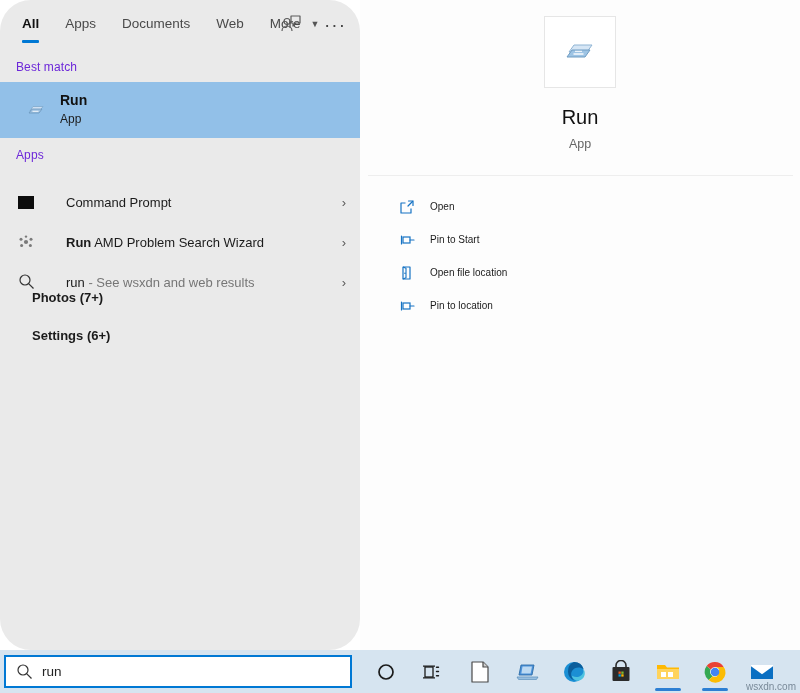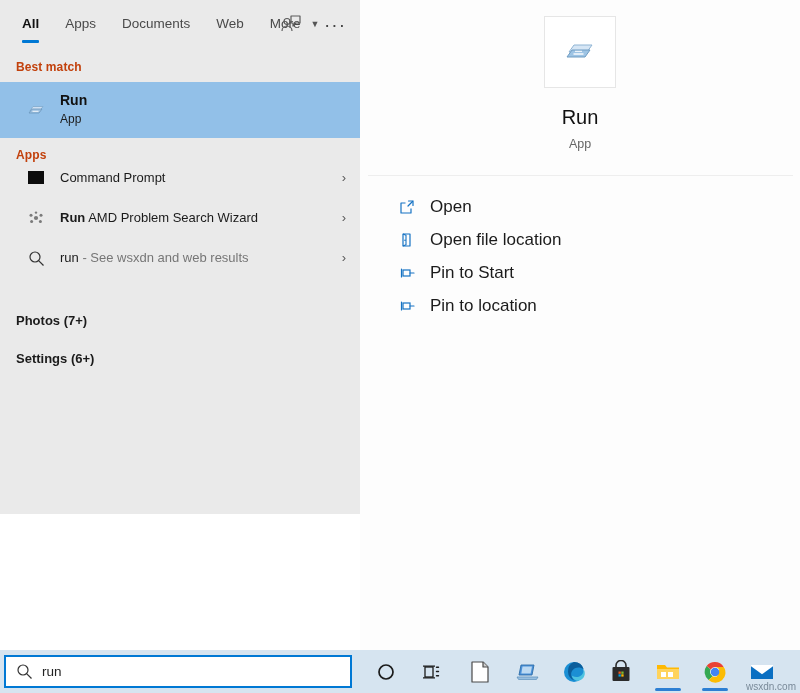--- a/index.html
+++ b/index.html
@@ -9,22 +9,22 @@
     background: #ffffff;
     overflow: hidden;
   }
   #app { position: relative; width: 800px; height: 693px; }
 
   
   .flyout { position: absolute; left: 0; top: 0; width: 800px; height: 650px; display: flex; }
 
   
   .left-panel {
-    width: 360px; height: 514px; background: #eaeaea;
-    position: relative; flex: none;
+    width: 360px; height: 650px; background: #eaeaea;
+    position: relative; flex: none; border-radius: 31px;
   }
   .tabbar {
     height: 50px; display: flex; align-items: flex-start;
     padding: 14px 0 0 16px; position: relative;
   }
   .tab {
     position: relative; font-size: 13.5px; color: #4a4a4a;
     padding: 2px 13px 12px 13px; cursor: default; white-space: nowrap;
   }
   .tab:first-child { padding-left: 6px; }
@@ -41,65 +41,65 @@
     position: absolute; right: 10px; top: 10px;
     display: flex; align-items: center; gap: 14px;
   }
   .icon-btn {
     width: 30px; height: 28px; display: flex; align-items: center;
     justify-content: center; color: #555;
   }
   .dots { font-size: 19px; letter-spacing: 1px; color: #444; line-height: 1; }
 
   .section-header {
-    font-size: 12px; font-weight: bold; color: #c2410c;
+    font-size: 12px; font-weight: normal; color: #6d28d9;
     padding: 10px 0 8px 16px; letter-spacing: .1px;
   }
 
   .best-match-row {
     background: #92c0e8; height: 56px; display: flex; align-items: center;
     padding-left: 18px; position: relative;
   }
   .bm-icon { width: 36px; flex: none; display: flex; align-items: center; justify-content: center; }
   .bm-text { display: flex; flex-direction: column; justify-content: center; padding-left: 6px; }
   .bm-title { font-size: 14px; font-weight: bold; color: #111; line-height: 1.25; }
   .bm-sub { font-size: 12px; color: #1c1c1c; line-height: 1.5; }
 
   .list-row {
-    height: 40px; display: flex; align-items: flex-start;
-    padding-left: 18px; padding-right: 14px; position: relative;
+    height: 40px; display: flex; align-items: flex-end;
+    padding-left: 8px; padding-right: 14px; position: relative; gap: 16px;
   }
   .lr-icon { width: 36px; flex: none; display: flex; align-items: center; justify-content: center; }
   .lr-label { font-size: 13px; color: #1b1b1b; padding-left: 6px; flex: 1; white-space: nowrap; }
   .lr-label b { font-weight: bold; }
   .lr-label .muted { color: #767676; }
   .chev { color: #5a5a5a; font-size: 13px; font-weight: 300; }
 
-  .plain-row { height: 38px; display: flex; align-items: flex-end; padding-left: 16px; }
+  .plain-row { height: 38px; display: flex; align-items: flex-start; padding-left: 32px; }
   .plain-row .lbl { font-size: 13px; color: #1b1b1b; font-weight: bold; }
 
   
   .right-panel {
     width: 440px; height: 650px; background: #fdfdfd; flex: none;
     position: relative; display: flex; flex-direction: column; align-items: center;
   }
   .preview { padding-top: 16px; width: 100%; display: flex;
              flex-direction: column; align-items: center; }
   .preview-tile {
     width: 72px; height: 72px; border: 1px solid #e6e6e6; background: #fff;
     display: flex; align-items: center; justify-content: center;
   }
   .preview-title { font-size: 20px; color: #111; margin-top: 18px; font-weight: 400; }
   .preview-sub { font-size: 12.5px; color: #666; margin-top: 8px; }
   .divider { width: 425px; height: 1px; background: #eeeeee; margin-top: 24px; }
 
   .actions { width: 100%; padding: 14px 0 0 32px; }
   .action-row { height: 33px; display: flex; align-items: center; }
   .action-icon { width: 30px; flex: none; display: flex; align-items: center; justify-content: center; }
-  .action-label { font-size: 17px; color: #1b1b1b; padding-left: 8px; }
+  .action-label { font-size: 10px; color: #1b1b1b; padding-left: 8px; }
 
   
   .taskbar {
     position: absolute; left: 0; bottom: 0; width: 800px; height: 43px;
     background: #d6e4f0; display: flex; align-items: center;
   }
   .search-box {
     width: 348px; height: 33px; margin-left: 4px; background: #ffffff;
     border: 2px solid #0078d4; display: flex; align-items: center; flex: none;
   }
@@ -255,38 +255,38 @@
               <path d="M9.5 2h4.5v4.5" fill="none" stroke="#1673c4" stroke-width="1.2" stroke-linecap="round"></path>
               <path d="M13.5 2.5L9 7" stroke="#1673c4" stroke-width="1.2" stroke-linecap="round"></path>
               <path d="M12 9.5V14H2V4h4.5" fill="none" stroke="#1673c4" stroke-width="1.2" stroke-linejoin="round"></path>
             </svg>
           </div>
           <div class="action-label">Open</div>
         </div>
 
         <div class="action-row">
           <div class="action-icon">
+            <svg width="18" height="16" viewBox="0 0 18 16">
+              <rect x="5" y="5" width="7" height="6" fill="none" stroke="#1673c4" stroke-width="1.2"></rect>
+              <path d="M3.5 4v8" stroke="#1673c4" stroke-width="1.2" stroke-linecap="round"></path>
+              <path d="M12 8h4" stroke="#1673c4" stroke-width="1.2" stroke-linecap="round"></path>
+            </svg>
+          </div>
+          <div class="action-label">Pin to Start</div>
+        </div>
+
+        <div class="action-row">
+          <div class="action-icon">
             <svg width="16" height="16" viewBox="0 0 16 16">
               <path d="M4 2h7v12H4z" fill="none" stroke="#1673c4" stroke-width="1.2" stroke-linejoin="round"></path>
               <path d="M4 2L7 3.2v9.6L4 14" fill="none" stroke="#1673c4" stroke-width="1.1" stroke-linejoin="round"></path>
               <circle cx="6" cy="8.3" r="0.8" fill="#1673c4"></circle>
             </svg>
           </div>
           <div class="action-label">Open file location</div>
-        </div>
-
-        <div class="action-row">
-          <div class="action-icon">
-            <svg width="18" height="16" viewBox="0 0 18 16">
-              <rect x="5" y="5" width="7" height="6" fill="none" stroke="#1673c4" stroke-width="1.2"></rect>
-              <path d="M3.5 4v8" stroke="#1673c4" stroke-width="1.2" stroke-linecap="round"></path>
-              <path d="M12 8h4" stroke="#1673c4" stroke-width="1.2" stroke-linecap="round"></path>
-            </svg>
-          </div>
-          <div class="action-label">Pin to Start</div>
         </div>
 
         <div class="action-row">
           <div class="action-icon">
             <svg width="18" height="16" viewBox="0 0 18 16">
               <rect x="5" y="5" width="7" height="6" fill="none" stroke="#1673c4" stroke-width="1.2"></rect>
               <path d="M3.5 4v8" stroke="#1673c4" stroke-width="1.2" stroke-linecap="round"></path>
               <path d="M12 8h4" stroke="#1673c4" stroke-width="1.2" stroke-linecap="round"></path>
             </svg>
           </div>

